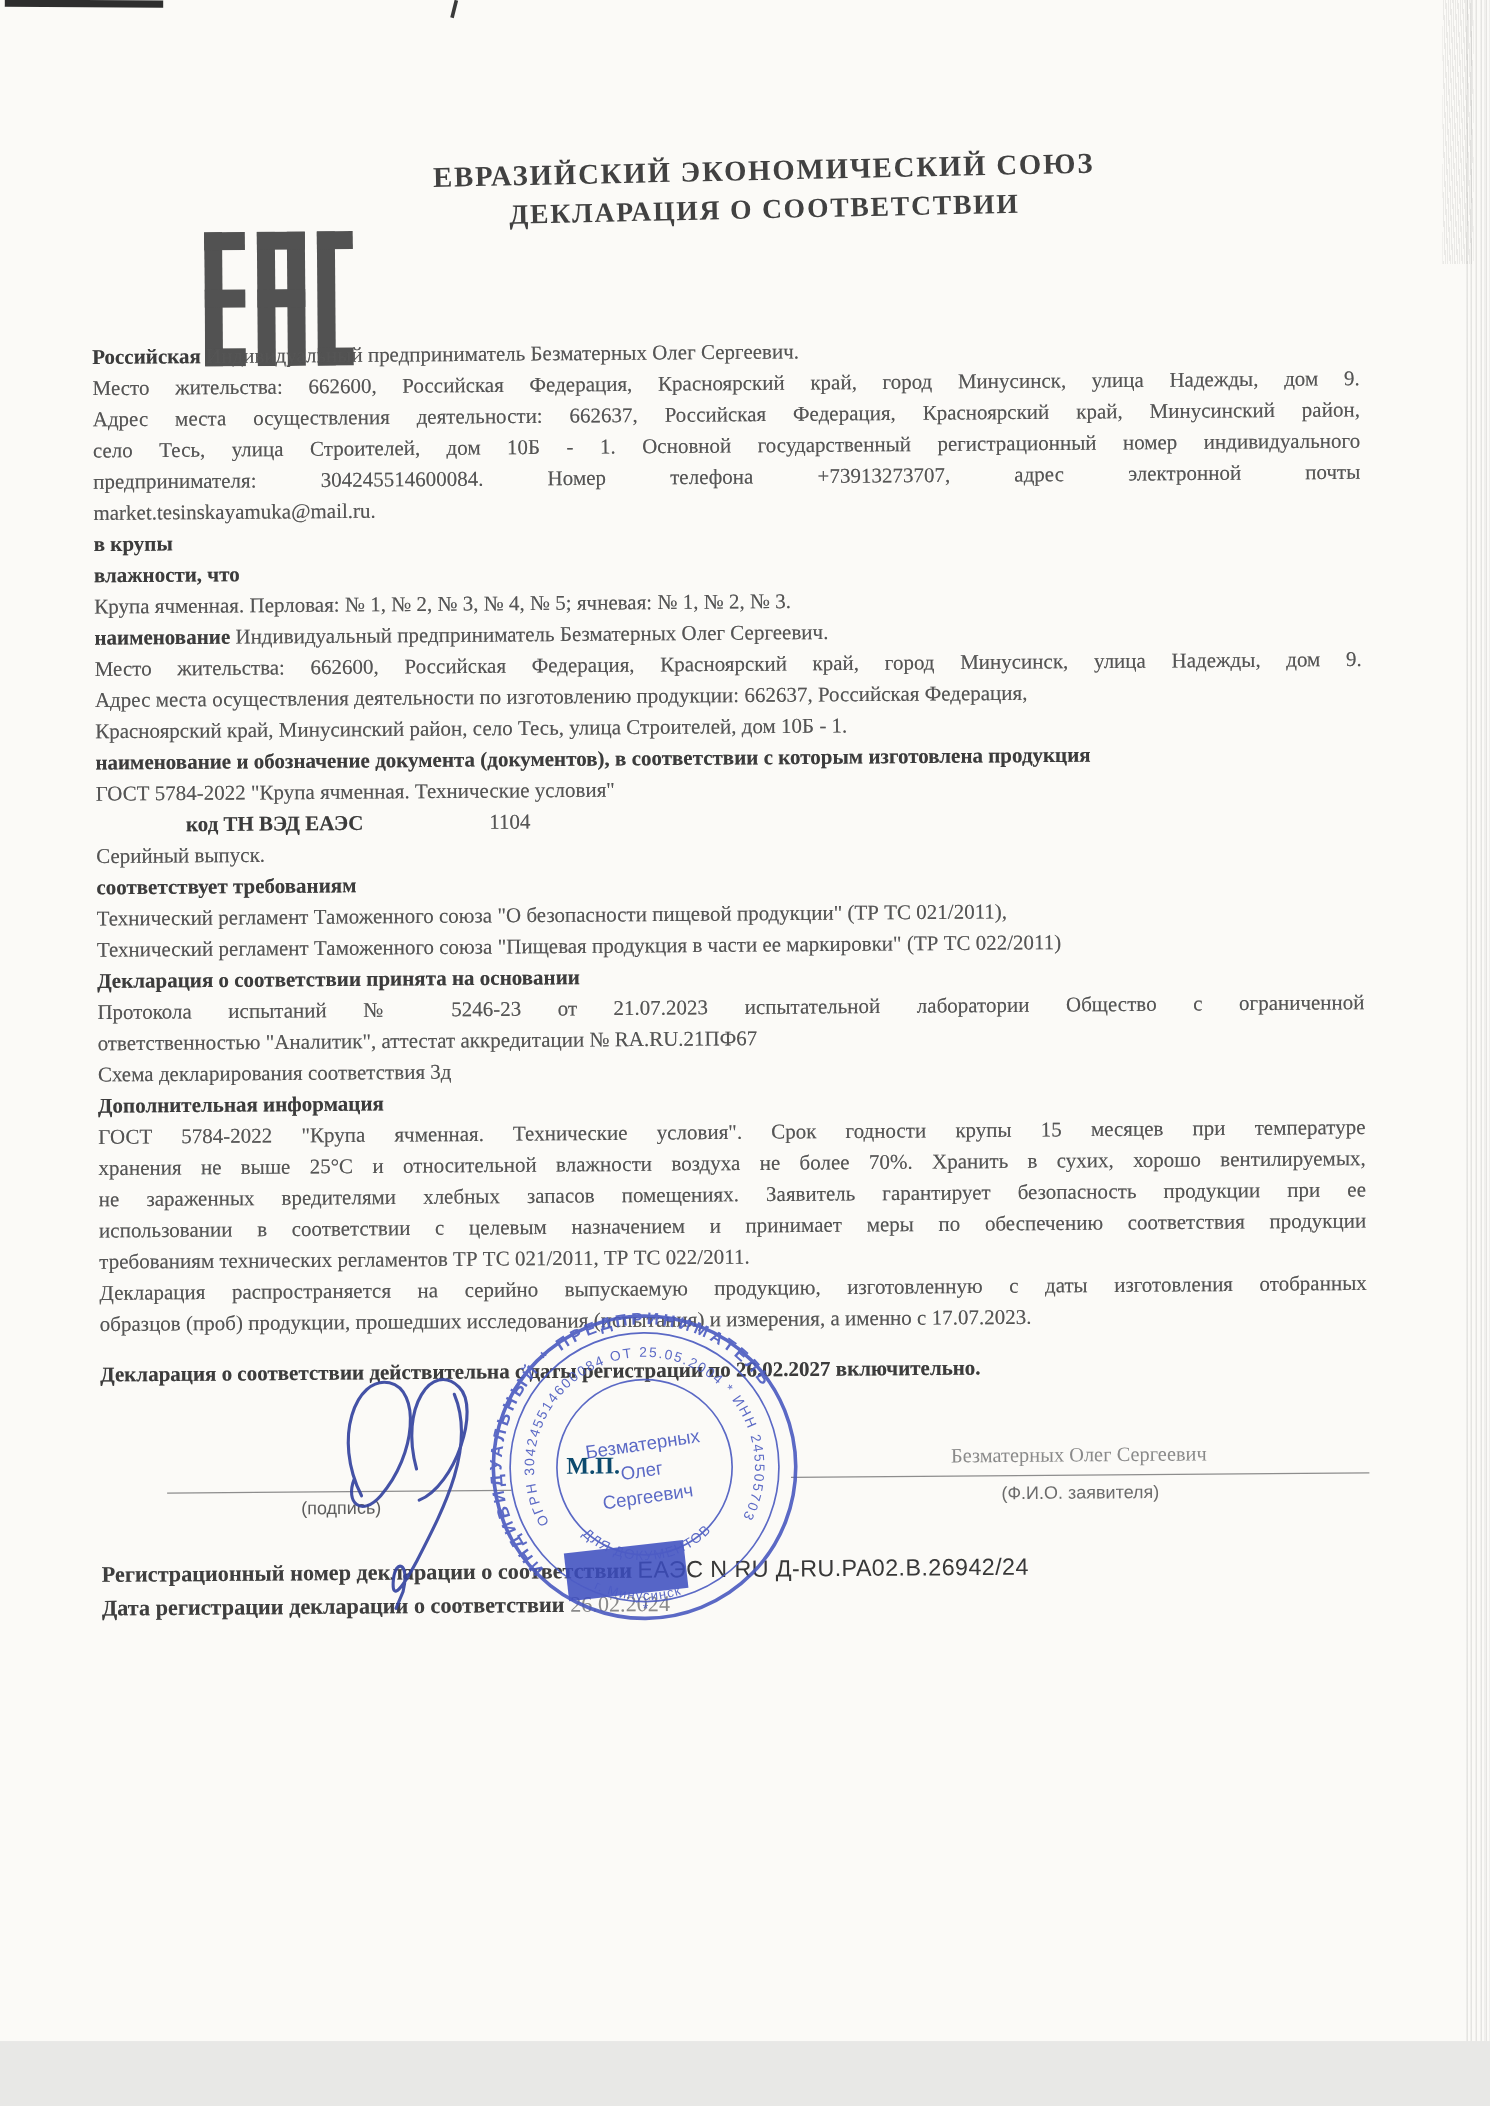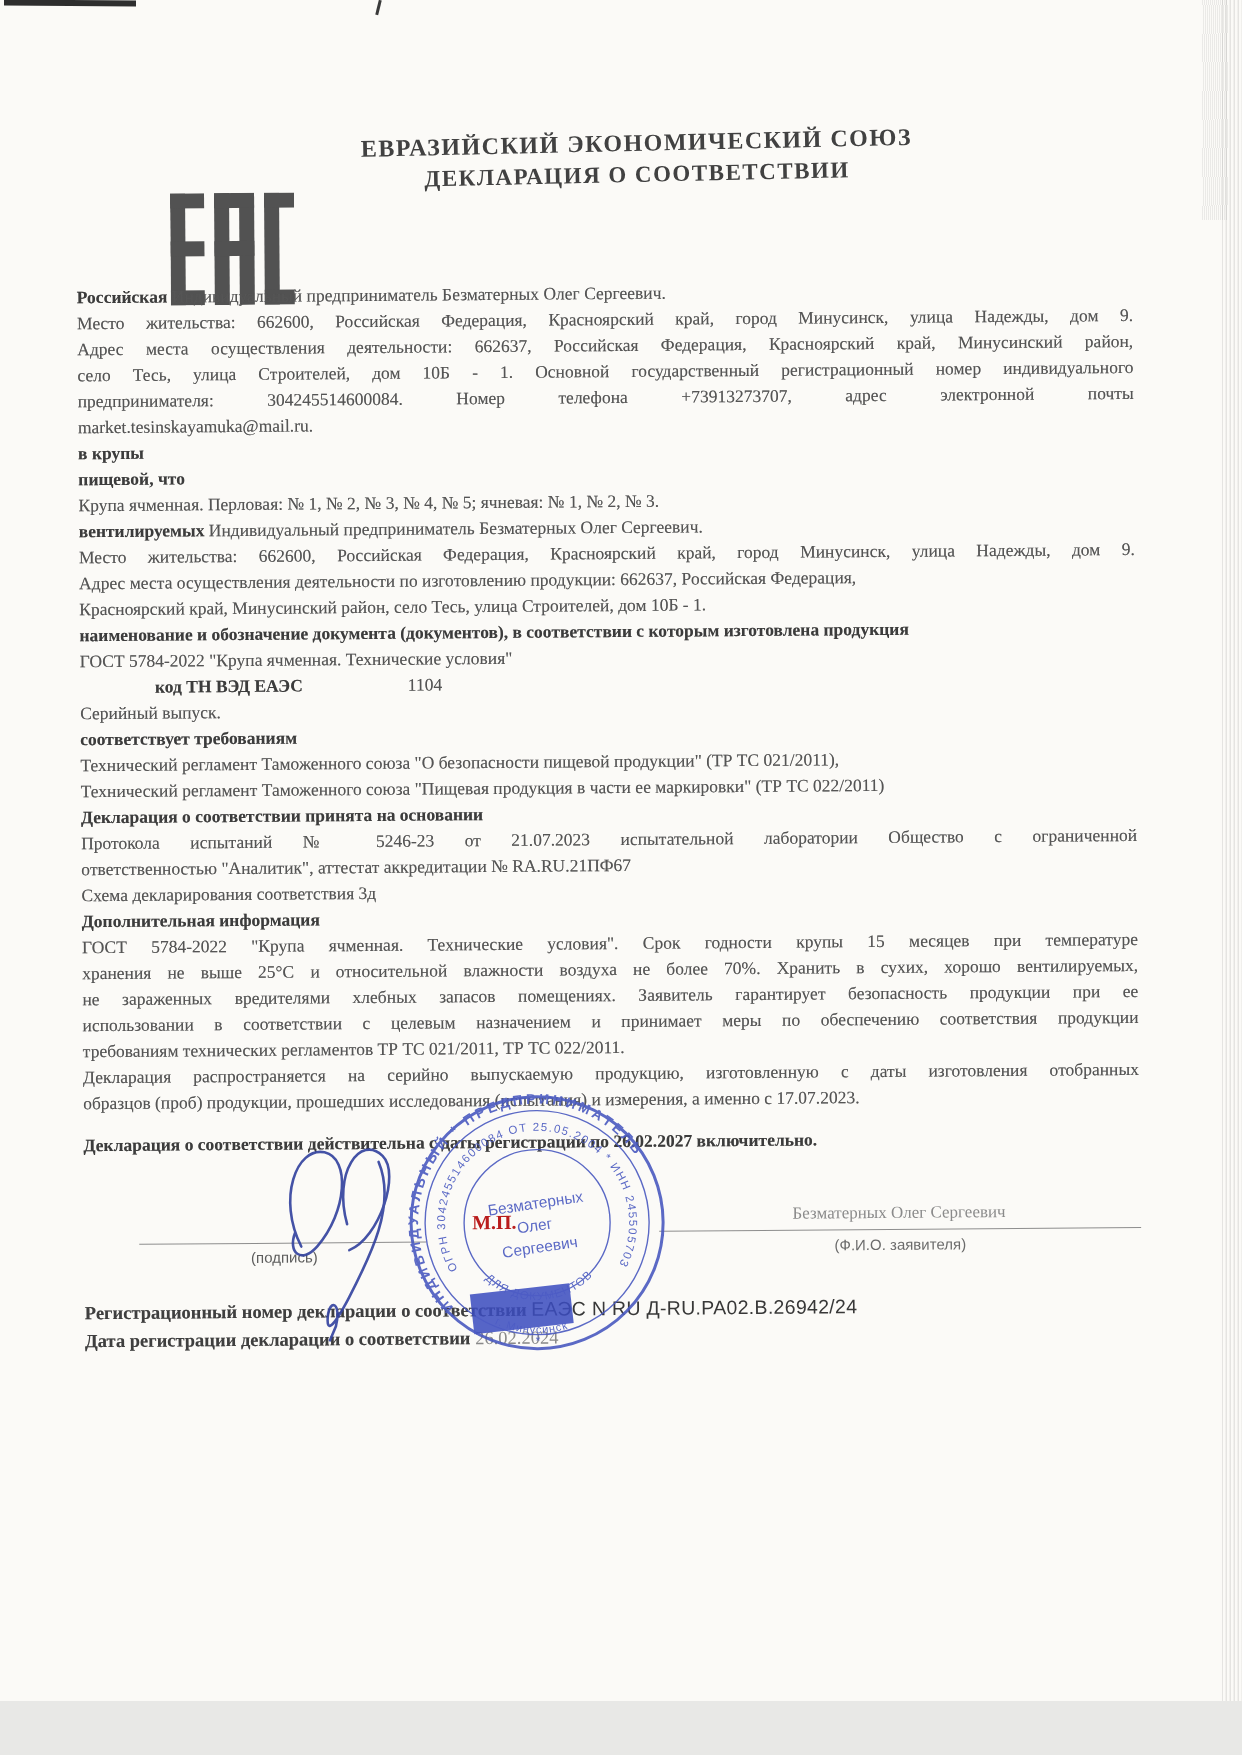--- a/index.html
+++ b/index.html
@@ -32,21 +32,21 @@
   .b{font-weight:bold;color:#3c3c3c;}
   
   .sig-line-left{position:absolute;left:135px;top:1240px;width:287px;border-top:1.5px solid #8d8d8d;}
   .sig-caption-left{position:absolute;left:195px;top:1246px;width:170px;text-align:center;
     font-family:"Liberation Sans",sans-serif;font-size:15px;color:#5d5d5d;}
   .fio-name{position:absolute;left:655px;top:1205px;width:480px;text-align:center;
     font-size:17px;color:#8a8a8a;}
   .sig-line-right{position:absolute;left:655px;top:1231px;width:482px;border-top:1.5px solid #8d8d8d;}
   .sig-caption-right{position:absolute;left:655px;top:1238px;width:482px;text-align:center;
     font-family:"Liberation Sans",sans-serif;font-size:15px;color:#6b6b6b;}
-  .mp-mark{position:absolute;left:468px;top:1210px;font-size:20px;font-weight:bold;color:#b91c1c;z-index:5;}
+  .mp-mark{position:absolute;left:468px;top:1210px;font-size:20px;font-weight:bold;color:#0c4a6e;z-index:5;}
   .stamp{position:absolute;left:393px;top:1082px;opacity:.9;z-index:3;}
   .signature-ink{position:absolute;left:225px;top:1126px;z-index:4;}
   
   .footer-line{position:absolute;left:80px;width:1100px;}
   .fl1{top:1297px;}
   .fl2{top:1327px;}
   .footer-label{font-size:18.5px;font-weight:bold;color:#3f3f3f;text-shadow:0 0 .4px rgba(90,90,90,.5);}
   .footer-value-sans{font-family:"Liberation Sans",sans-serif;font-size:19.5px;color:#383838;letter-spacing:.3px;}
   .footer-value-date{font-size:18.5px;color:#8a8a8a;}
 </style>
@@ -86,23 +86,23 @@
     </svg>
 
     <div class="body-text">
         <div class="doc-line"><span class="b">Российская</span><span> Индивидуальный предприниматель Безматерных Олег Сергеевич.</span></div>
         <div class="doc-line j"><span>Место жительства: 662600, Российская Федерация, Красноярский край, город Минусинск, улица Надежды, дом 9.</span></div>
         <div class="doc-line j"><span>Адрес места осуществления деятельности: 662637, Российская Федерация, Красноярский край, Минусинский район,</span></div>
         <div class="doc-line j"><span>село Тесь, улица Строителей, дом 10Б - 1. Основной государственный регистрационный номер индивидуального</span></div>
         <div class="doc-line j"><span>предпринимателя: 304245514600084. Номер телефона +73913273707, адрес электронной почты</span></div>
         <div class="doc-line"><span>market.tesinskayamuka@mail.ru.</span></div>
         <div class="doc-line"><span class="b">в крупы</span></div>
-        <div class="doc-line"><span class="b">пищевой, что</span></div>
+        <div class="doc-line"><span class="b">влажности, что</span></div>
         <div class="doc-line"><span>Крупа ячменная. Перловая: № 1, № 2, № 3, № 4, № 5; ячневая: № 1, № 2, № 3.</span></div>
-        <div class="doc-line"><span class="b">вентилируемых</span><span> Индивидуальный предприниматель Безматерных Олег Сергеевич.</span></div>
+        <div class="doc-line"><span class="b">наименование</span><span> Индивидуальный предприниматель Безматерных Олег Сергеевич.</span></div>
         <div class="doc-line j"><span>Место жительства: 662600, Российская Федерация, Красноярский край, город Минусинск, улица Надежды, дом 9.</span></div>
         <div class="doc-line"><span>Адрес места осуществления деятельности по изготовлению продукции: 662637, Российская Федерация,</span></div>
         <div class="doc-line"><span>Красноярский край, Минусинский район, село Тесь, улица Строителей, дом 10Б - 1.</span></div>
         <div class="doc-line"><span class="b">наименование и обозначение документа (документов), в соответствии с которым изготовлена продукция</span></div>
         <div class="doc-line"><span>ГОСТ 5784-2022 "Крупа ячменная. Технические условия"</span></div>
         <div class="doc-line" style="padding-left: 75px;"><span class="b">код ТН ВЭД ЕАЭС</span><span style="padding-left: 105px;">1104</span></div>
         <div class="doc-line"><span>Серийный выпуск.</span></div>
         <div class="doc-line"><span class="b">соответствует требованиям</span></div>
         <div class="doc-line"><span>Технический регламент Таможенного союза "О безопасности пищевой продукции" (ТР ТС 021/2011),</span></div>
         <div class="doc-line"><span>Технический регламент Таможенного союза "Пищевая продукция в части ее маркировки" (ТР ТС 022/2011)</span></div>

